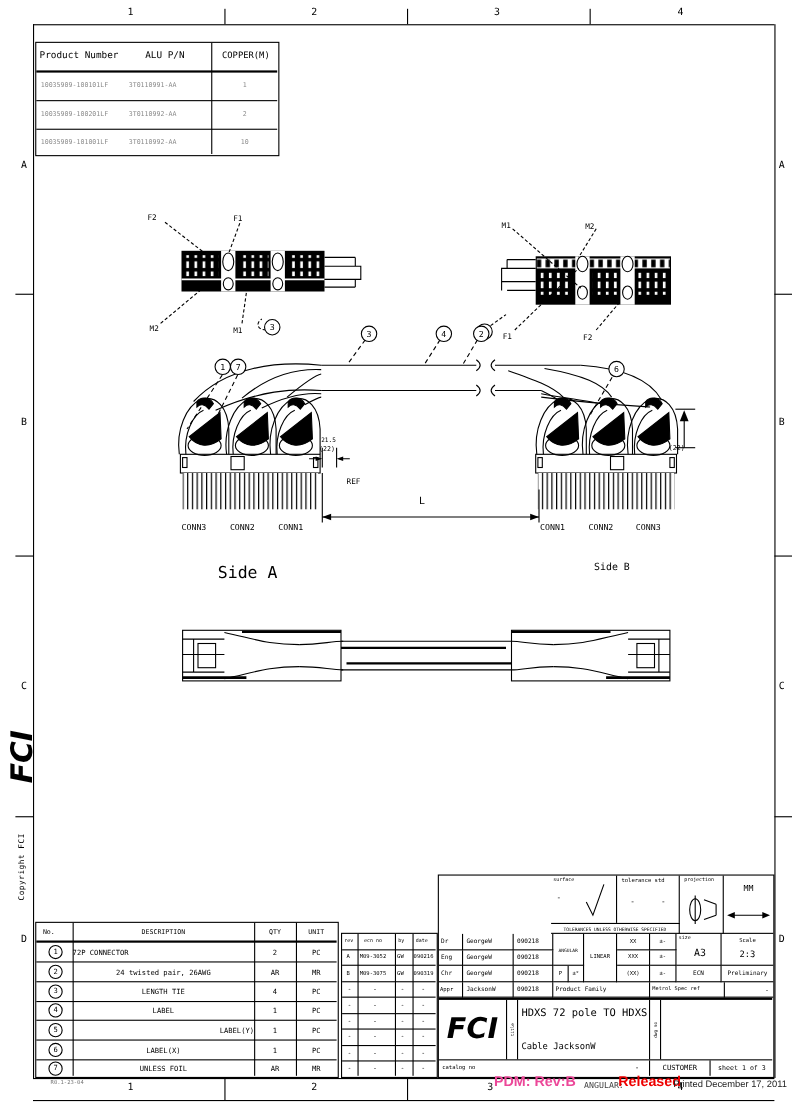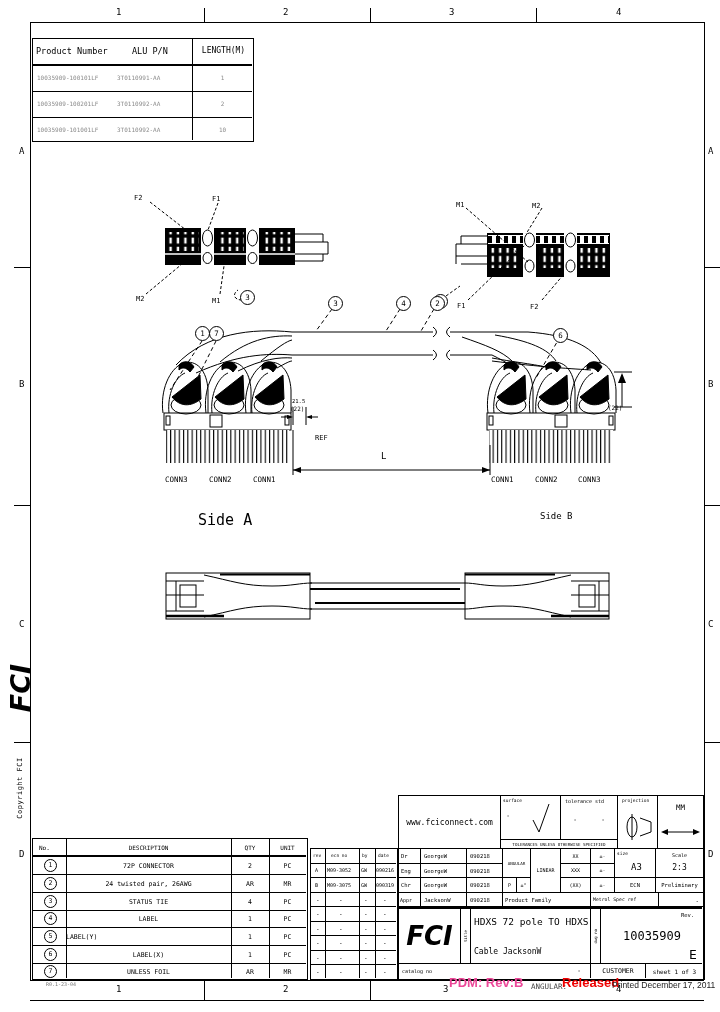--- a/index.html
+++ b/index.html
@@ -59,21 +59,21 @@
   <span class="zone" style="left:708px;top:619px">C</span>
   <span class="zone" style="left:708px;top:849px">D</span>
 
   <div class="abs" style="left:32px;top:38px;width:222px;height:104px;border:1.5px solid #000;box-sizing:border-box">
     <div class="hl" style="left:0;top:25px;width:219px;height:2px"></div>
     <div class="hl" style="left:0;top:52px;width:219px"></div>
     <div class="hl" style="left:0;top:78px;width:219px"></div>
     <div class="vl" style="left:159px;top:0;height:101px"></div>
     <span class="lbl" style="left:3px;top:7px;font-size:8.5px">Product Number</span>
     <span class="lbl" style="left:99px;top:7px;font-size:8.5px">ALU P/N</span>
-    <span class="lbl" style="left:162px;top:7px;width:57px;text-align:center;font-size:8px">LENGTH(M)</span>
+    <span class="lbl" style="left:162px;top:7px;width:57px;text-align:center;font-size:8px">COPPER(M)</span>
     <span class="lbl faint" style="left:4px;top:35px;font-size:6px">10035909-100101LF</span>
     <span class="lbl faint" style="left:84px;top:35px;font-size:6px">3T0110991-AA</span>
     <span class="lbl faint" style="left:160px;top:35px;width:59px;text-align:center;font-size:6px">1</span>
     <span class="lbl faint" style="left:4px;top:61px;font-size:6px">10035909-100201LF</span>
     <span class="lbl faint" style="left:84px;top:61px;font-size:6px">3T0110992-AA</span>
     <span class="lbl faint" style="left:160px;top:61px;width:59px;text-align:center;font-size:6px">2</span>
     <span class="lbl faint" style="left:4px;top:87px;font-size:6px">10035909-101001LF</span>
     <span class="lbl faint" style="left:84px;top:87px;font-size:6px">3T0110992-AA</span>
     <span class="lbl faint" style="left:160px;top:87px;width:59px;text-align:center;font-size:6px">10</span>
   </div>
@@ -318,37 +318,37 @@
     <span class="lbl" style="left:198px;top:5px;width:38px;text-align:center;font-size:6px">QTY</span>
     <span class="lbl" style="left:236px;top:5px;width:37px;text-align:center;font-size:6px">UNIT</span>
 
     <div class="hl" style="left:0;top:35px;width:273px"></div>
     <div class="hl" style="left:0;top:53px;width:273px"></div>
     <div class="hl" style="left:0;top:71px;width:273px"></div>
     <div class="hl" style="left:0;top:88px;width:273px"></div>
     <div class="hl" style="left:0;top:106px;width:273px"></div>
     <div class="hl" style="left:0;top:124px;width:273px"></div>
     <span class="circ abs" style="left:11px;top:20px">1</span>
-    <span class="lbl" style="left:33px;top:23px;width:165px;text-align:center;font-size:6.5px">72P CONNECTOR</span>
+    <span class="lbl" style="left:33px;top:23px;width:165px;text-align:left;font-size:6.5px">72P CONNECTOR</span>
     <span class="lbl" style="left:198px;top:23px;width:38px;text-align:center;font-size:6.5px">2</span>
     <span class="lbl" style="left:236px;top:23px;width:37px;text-align:center;font-size:6.5px">PC</span>
     <span class="circ abs" style="left:11px;top:38px">2</span>
     <span class="lbl" style="left:33px;top:41px;width:165px;text-align:center;font-size:6.5px">24 twisted pair, 26AWG</span>
     <span class="lbl" style="left:198px;top:41px;width:38px;text-align:center;font-size:6.5px">AR</span>
     <span class="lbl" style="left:236px;top:41px;width:37px;text-align:center;font-size:6.5px">MR</span>
     <span class="circ abs" style="left:11px;top:56px">3</span>
-    <span class="lbl" style="left:33px;top:59px;width:165px;text-align:center;font-size:6.5px">STATUS TIE</span>
+    <span class="lbl" style="left:33px;top:59px;width:165px;text-align:center;font-size:6.5px">LENGTH TIE</span>
     <span class="lbl" style="left:198px;top:59px;width:38px;text-align:center;font-size:6.5px">4</span>
     <span class="lbl" style="left:236px;top:59px;width:37px;text-align:center;font-size:6.5px">PC</span>
     <span class="circ abs" style="left:11px;top:73px">4</span>
     <span class="lbl" style="left:33px;top:76px;width:165px;text-align:center;font-size:6.5px">LABEL</span>
     <span class="lbl" style="left:198px;top:76px;width:38px;text-align:center;font-size:6.5px">1</span>
     <span class="lbl" style="left:236px;top:76px;width:37px;text-align:center;font-size:6.5px">PC</span>
     <span class="circ abs" style="left:11px;top:91px">5</span>
-    <span class="lbl" style="left:33px;top:94px;width:165px;text-align:left;font-size:6.5px">LABEL(Y)</span>
+    <span class="lbl" style="left:33px;top:94px;width:165px;text-align:right;font-size:6.5px">LABEL(Y)</span>
     <span class="lbl" style="left:198px;top:94px;width:38px;text-align:center;font-size:6.5px">1</span>
     <span class="lbl" style="left:236px;top:94px;width:37px;text-align:center;font-size:6.5px">PC</span>
     <span class="circ abs" style="left:11px;top:109px">6</span>
     <span class="lbl" style="left:33px;top:112px;width:165px;text-align:center;font-size:6.5px">LABEL(X)</span>
     <span class="lbl" style="left:198px;top:112px;width:38px;text-align:center;font-size:6.5px">1</span>
     <span class="lbl" style="left:236px;top:112px;width:37px;text-align:center;font-size:6.5px">PC</span>
     <span class="circ abs" style="left:11px;top:126px">7</span>
     <span class="lbl" style="left:33px;top:129px;width:165px;text-align:center;font-size:6.5px">UNLESS FOIL</span>
     <span class="lbl" style="left:198px;top:129px;width:38px;text-align:center;font-size:6.5px">AR</span>
     <span class="lbl" style="left:236px;top:129px;width:37px;text-align:center;font-size:6.5px">MR</span>
@@ -398,21 +398,20 @@
     <span class="lbl" style="left:28px;top:105px;font-size:6px">-</span>
     <span class="lbl" style="left:53px;top:105px;font-size:6px">-</span>
     <span class="lbl" style="left:72px;top:105px;font-size:6px">-</span>
     <span class="lbl" style="left:5px;top:119px;font-size:6px">-</span>
     <span class="lbl" style="left:28px;top:119px;font-size:6px">-</span>
     <span class="lbl" style="left:53px;top:119px;font-size:6px">-</span>
     <span class="lbl" style="left:72px;top:119px;font-size:6px">-</span>
   </div>
 
   <div class="abs" style="left:398px;top:795px;width:306px;height:185px;border:1.5px solid #000;box-sizing:border-box">
-    <div class="tb br bb ctr" style="left:0;top:0;width:102px;height:53px;font-size:8px">www.fciconnect.com</div>
     <div class="tb br" style="left:102px;top:0;width:60px;height:43px">
       <span class="lbl" style="left:2px;top:2px;font-size:4.5px">surface</span>
       <span class="lbl" style="left:5px;top:16px;font-size:7px">-</span>
       <svg style="left:28px;top:6px" width="24" height="32" viewBox="0 0 24 32">
         <path d="M4,18 L10,30 L20,2" stroke="#000" fill="none"></path>
       </svg>
     </div>
     <div class="tb br" style="left:162px;top:0;width:57px;height:43px">
       <span class="lbl" style="left:4px;top:2px;font-size:5px">tolerance std</span>
       <span class="lbl" style="left:12px;top:20px;font-size:7px">-</span>
@@ -510,25 +509,20 @@
     <div class="tb br ctr" style="left:62px;top:112.5px;width:10px;height:54.5px">
         <span class="vtext" style="font-size:4px">title</span>
       </div>
     <div class="tb br" style="left:72px;top:112.5px;width:120px;height:54.5px;overflow:hidden">
       <span class="lbl" style="left:3px;top:7px;font-size:9.5px">HDXS 72 pole TO HDXS 72 pole</span>
       <span class="lbl" style="left:3px;top:38px;font-size:8px">Cable JacksonW</span>
     </div>
     <div class="tb br ctr" style="left:192px;top:112.5px;width:10px;height:54.5px">
         <span class="vtext" style="font-size:4px">dwg no</span>
       </div>
-    <div class="tb" style="left:202px;top:112.5px;width:102px;height:54.5px">
-      <span class="lbl" style="left:80px;top:3px;font-size:5.5px">Rev.</span>
-      <span class="lbl" style="left:0;top:20px;width:102px;text-align:center;font-size:12px">10035909</span>
-      <span class="lbl" style="left:88px;top:38px;font-size:13px">E</span>
-    </div>
     <div class="hl" style="left:0;top:167px;width:303px"></div>
 
     <div class="tb br" style="left:0;top:168px;width:192px;height:14px">
       <span class="lbl" style="left:3px;top:4px;font-size:5px">catalog no</span>
       <span class="lbl" style="left:178px;top:3px;font-size:7px">-</span>
     </div>
     <div class="tb br ctr" style="left:192px;top:168px;width:55px;height:14px;font-size:6.5px">CUSTOMER</div>
     <div class="tb ctr" style="left:247px;top:168px;width:57px;height:14px;font-size:6px">sheet 1 of 3</div>
   </div>
 

